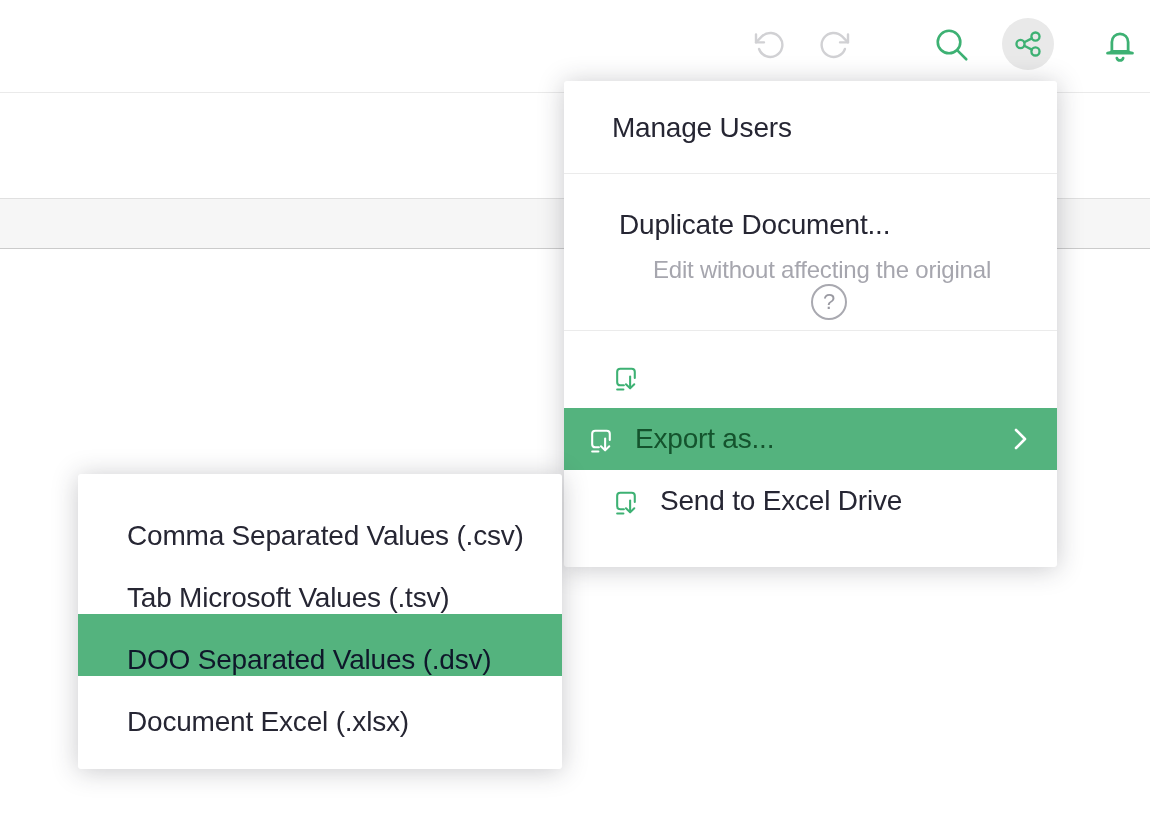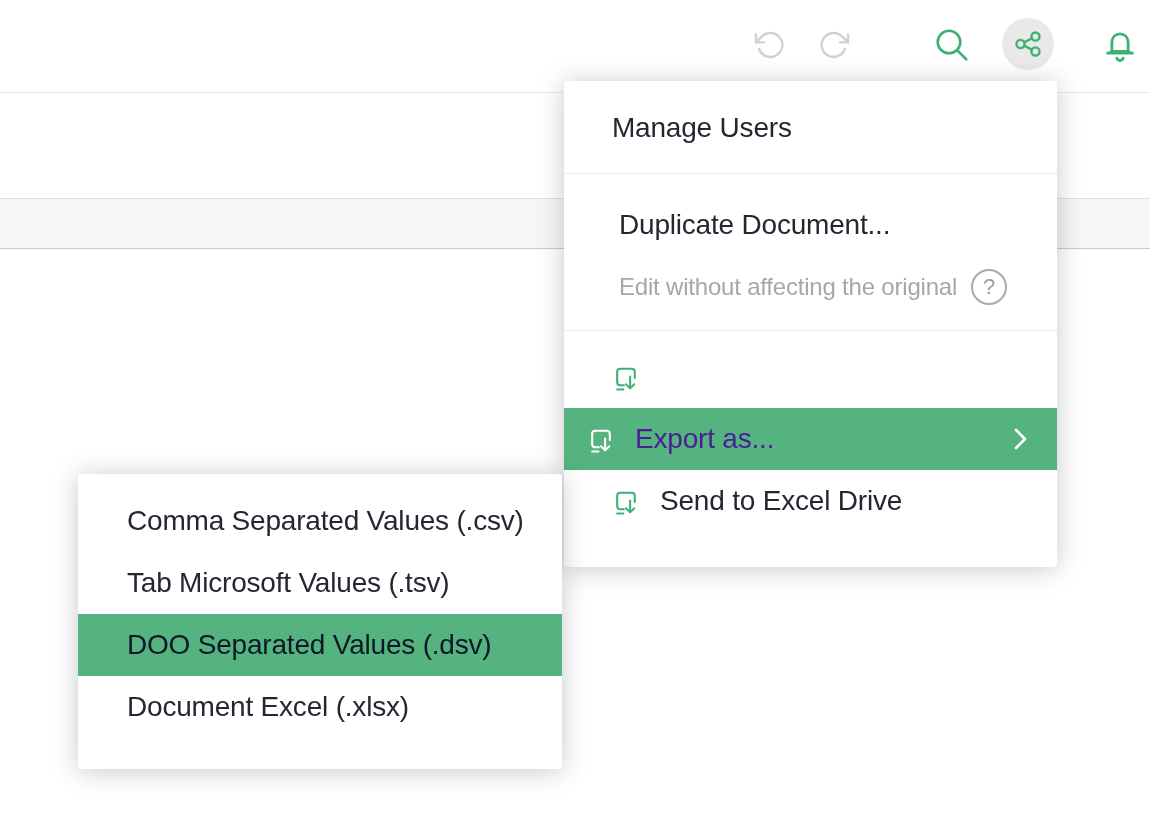--- a/index.html
+++ b/index.html
@@ -25,29 +25,29 @@
 
   .sec1 { padding:16px 0 14px 0; }
   .sec2 { padding:20px 0 12px 7px; }
   .sec3 { padding:15px 0 35px 0; }
   .menu-divider { height:1px; background:#ebebeb; }
 
   .mi { position:relative; display:flex; align-items:center; height:62px;
         padding:0 32px 0 48px; font-size:28px; letter-spacing:-0.2px; color:#262633;
         white-space:nowrap; cursor:pointer; }
   .mi .dl-icon { width:29px; height:29px; margin-right:19px; flex:0 0 auto; color:#3db173; }
-  .mi.selected { background:#54b37e; color:#4c1d95;padding-left:23px; }
+  .mi.selected { background:#54b37e; color:#14532d;padding-left:23px; }
   .mi.selected .dl-icon { color:#fff; }
-  .mi.muted { color:#a6a6ae; font-size:24px; cursor:default; }
+  .mi.muted { color:#a6a6ae; font-size:24px; cursor:default;flex-direction:column; }
   .help-badge { width:36px; height:36px; margin-left:14px; border:2px solid #a9a9b0; border-radius:50%;
                 display:flex; align-items:center; justify-content:center;
                 font-size:22px; color:#9a9aa2; flex:0 0 auto; }
   .chev { position:absolute; right:30px; top:50%; transform:translateY(-50%); width:13px; height:22px; }
 
-  .sub-mi { display:flex; align-items:center; height:62px; padding:0 38px 0 49px;
+  .sub-mi { display:flex; align-items:flex-end; height:62px; padding:0 38px 0 49px;
             font-size:28px; letter-spacing:-0.2px; color:#262633; white-space:nowrap; cursor:pointer; }
   .sub-mi.selected { background:#54b37e; color:#0f172a; }
 
   svg { display:block; }
 </style>
 </head>
 <body>
 
 <div class="stage">
 

